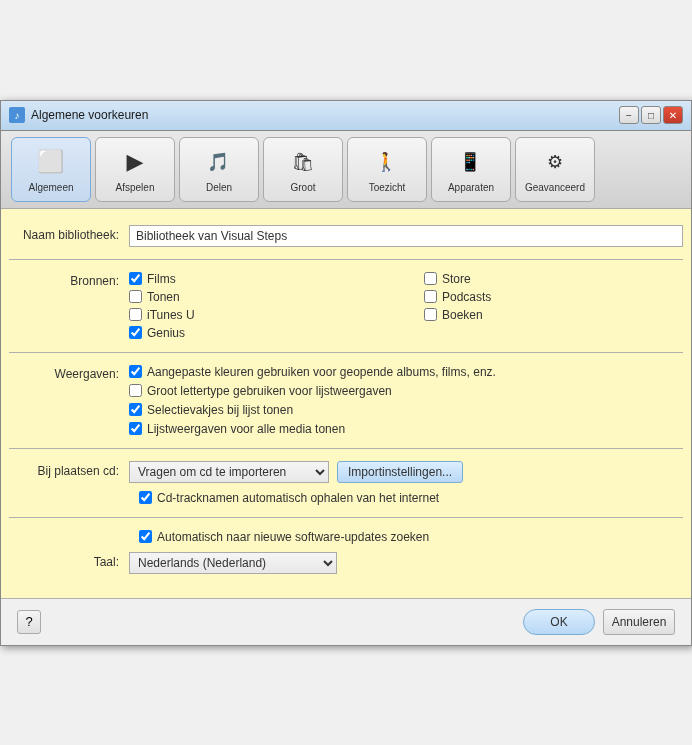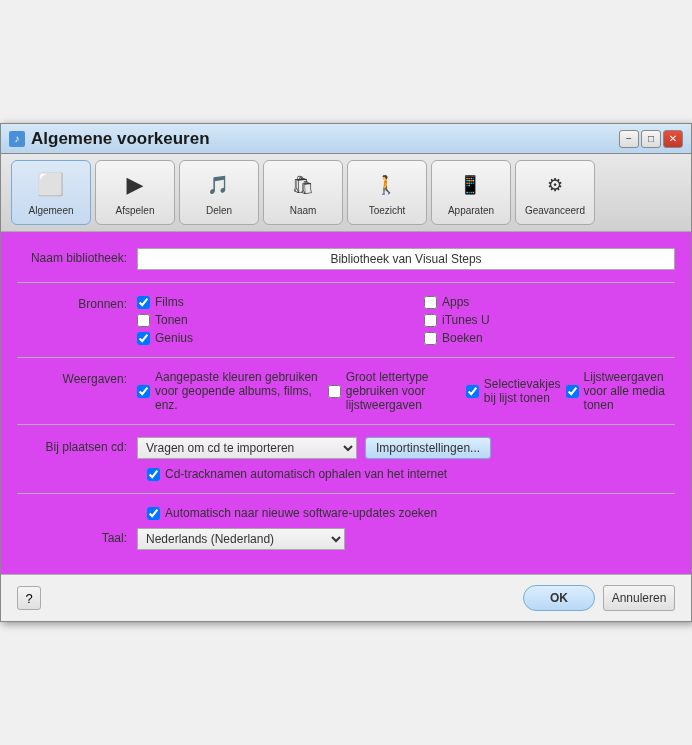--- a/index.html
+++ b/index.html
@@ -37,23 +37,23 @@
       height: 16px;
       background: #4a90d9;
       border-radius: 2px;
       display: flex;
       align-items: center;
       justify-content: center;
       color: white;
       font-size: 10px;
     }
     .title-text {
-      font-size: 17px;
+      font-size: 12px;
       color: #1a1a1a;
-      font-weight: bold;
+      font-weight: normal;
     }
     .title-buttons {
       display: flex;
       gap: 2px;
     }
     .title-btn {
       width: 20px;
       height: 18px;
       border: 1px solid #888;
       border-radius: 3px;
@@ -100,22 +100,22 @@
       display: flex;
       align-items: center;
       justify-content: center;
       font-size: 22px;
     }
     .toolbar-btn-label {
       font-size: 10px;
       text-align: center;
     }
     .content {
-      padding: 16px 16px;
-      background: #d946ef;
+      padding: 16px 8px;
+      background: #fef9c3;
     }
     .separator {
       border: none;
       border-top: 1px solid #b0b0b0;
       margin: 12px 0;
     }
     .form-row {
       display: flex;
       align-items: flex-start;
       margin-bottom: 8px;
@@ -132,21 +132,20 @@
       padding-top: 2px;
     }
     .text-input {
       flex: 1;
       height: 22px;
       border: 1px solid #aaa;
       background: white;
       padding: 2px 6px;
       font-size: 12px;
       color: #333;
-      text-align: center;
     }
     .checkboxes-grid {
       display: grid;
       grid-template-columns: 1fr 1fr;
       gap: 4px 36px;
       flex: 1;
     }
     .checkbox-row {
       display: flex;
       align-items: center;
@@ -158,21 +157,21 @@
       margin: 0;
       cursor: pointer;
     }
     .checkbox-label {
       color: #333;
       font-size: 12px;
       cursor: pointer;
     }
     .checkboxes-single {
       display: flex;
-      flex-direction: row;
+      flex-direction: column;
       gap: 5px;
       flex: 1;
     }
     .dropdown-row {
       display: flex;
       align-items: center;
       gap: 8px;
       flex: 1;
     }
     select {
@@ -220,21 +219,20 @@
     }
     .btn-ok {
       width: 72px;
       height: 26px;
       border: 1px solid #7aadd4;
       background: linear-gradient(to bottom, #dceeff, #b8d8f5);
       font-size: 12px;
       cursor: pointer;
       border-radius: 13px;
       color: #333;
-      font-weight: bold;
     }
     .btn-cancel {
       width: 72px;
       height: 26px;
       border: 1px solid #aaa;
       background: linear-gradient(to bottom, #f5f5f5, #e0e0e0);
       font-size: 12px;
       cursor: pointer;
       border-radius: 3px;
       color: #333;
@@ -265,21 +263,21 @@
     <div class="toolbar-btn">
       <div class="toolbar-btn-icon">▶</div>
       <span class="toolbar-btn-label">Afspelen</span>
     </div>
     <div class="toolbar-btn">
       <div class="toolbar-btn-icon" style="font-size:18px;">🎵</div>
       <span class="toolbar-btn-label">Delen</span>
     </div>
     <div class="toolbar-btn">
       <div class="toolbar-btn-icon" style="font-size:18px;">🛍</div>
-      <span class="toolbar-btn-label">Naam</span>
+      <span class="toolbar-btn-label">Groot</span>
     </div>
     <div class="toolbar-btn">
       <div class="toolbar-btn-icon" style="font-size:18px;">🚶</div>
       <span class="toolbar-btn-label">Toezicht</span>
     </div>
     <div class="toolbar-btn">
       <div class="toolbar-btn-icon" style="font-size:18px;">📱</div>
       <span class="toolbar-btn-label">Apparaten</span>
     </div>
     <div class="toolbar-btn">
@@ -301,41 +299,45 @@
       <span class="form-label form-label-top">Bronnen:</span>
       <div class="checkboxes-grid">
 
         <div class="checkbox-row">
           <input type="checkbox" id="films" checked="" style="">
           <label class="checkbox-label" for="films">Films</label>
         </div>
 
         <div class="checkbox-row">
           <input type="checkbox" id="apps" style="">
-          <label class="checkbox-label" for="apps">Apps</label>
+          <label class="checkbox-label" for="apps">Store</label>
         </div>
 
         <div class="checkbox-row">
           <input type="checkbox" id="tonen" style="">
           <label class="checkbox-label" for="tonen">Tonen</label>
         </div>
 
+        <div class="checkbox-row">
+          <input type="checkbox" id="podcasts" style="">
+          <label class="checkbox-label" for="podcasts">Podcasts</label>
+        </div>
 
         <div class="checkbox-row">
           <input type="checkbox" id="itunesu" style="">
           <label class="checkbox-label" for="itunesu">iTunes U</label>
         </div>
         <div class="checkbox-row">
+          <input type="checkbox" id="boeken" style="">
+          <label class="checkbox-label" for="boeken">Boeken</label>
+        </div>
+
+        <div class="checkbox-row">
           <input type="checkbox" id="genius" checked="" style="">
           <label class="checkbox-label" for="genius">Genius</label>
-        </div>
-
-        <div class="checkbox-row">
-          <input type="checkbox" id="boeken" style="">
-          <label class="checkbox-label" for="boeken">Boeken</label>
         </div>
       </div>
     </div>
 
     <hr class="separator">
 
     <div class="form-row">
       <span class="form-label form-label-top">Weergaven:</span>
       <div class="checkboxes-single">
         <div class="checkbox-row">
@@ -355,21 +357,21 @@
           <label class="checkbox-label" for="lijstweergaven">Lijstweergaven voor alle media tonen</label>
         </div>
       </div>
     </div>
 
     <hr class="separator">
 
     <div class="form-row">
       <span class="form-label">Bij plaatsen cd:</span>
       <div class="dropdown-row">
-        <select style="width:220px;">
+        <select style="width:200px;">
           <option>Vragen om cd te importeren</option>
           <option>Geen actie ondernemen</option>
           <option>CD afspelen</option>
           <option>CD importeren</option>
           <option>CD importeren en uitwerpen</option>
         </select>
         <button class="btn-import">Importinstellingen...</button>
       </div>
     </div>
 

